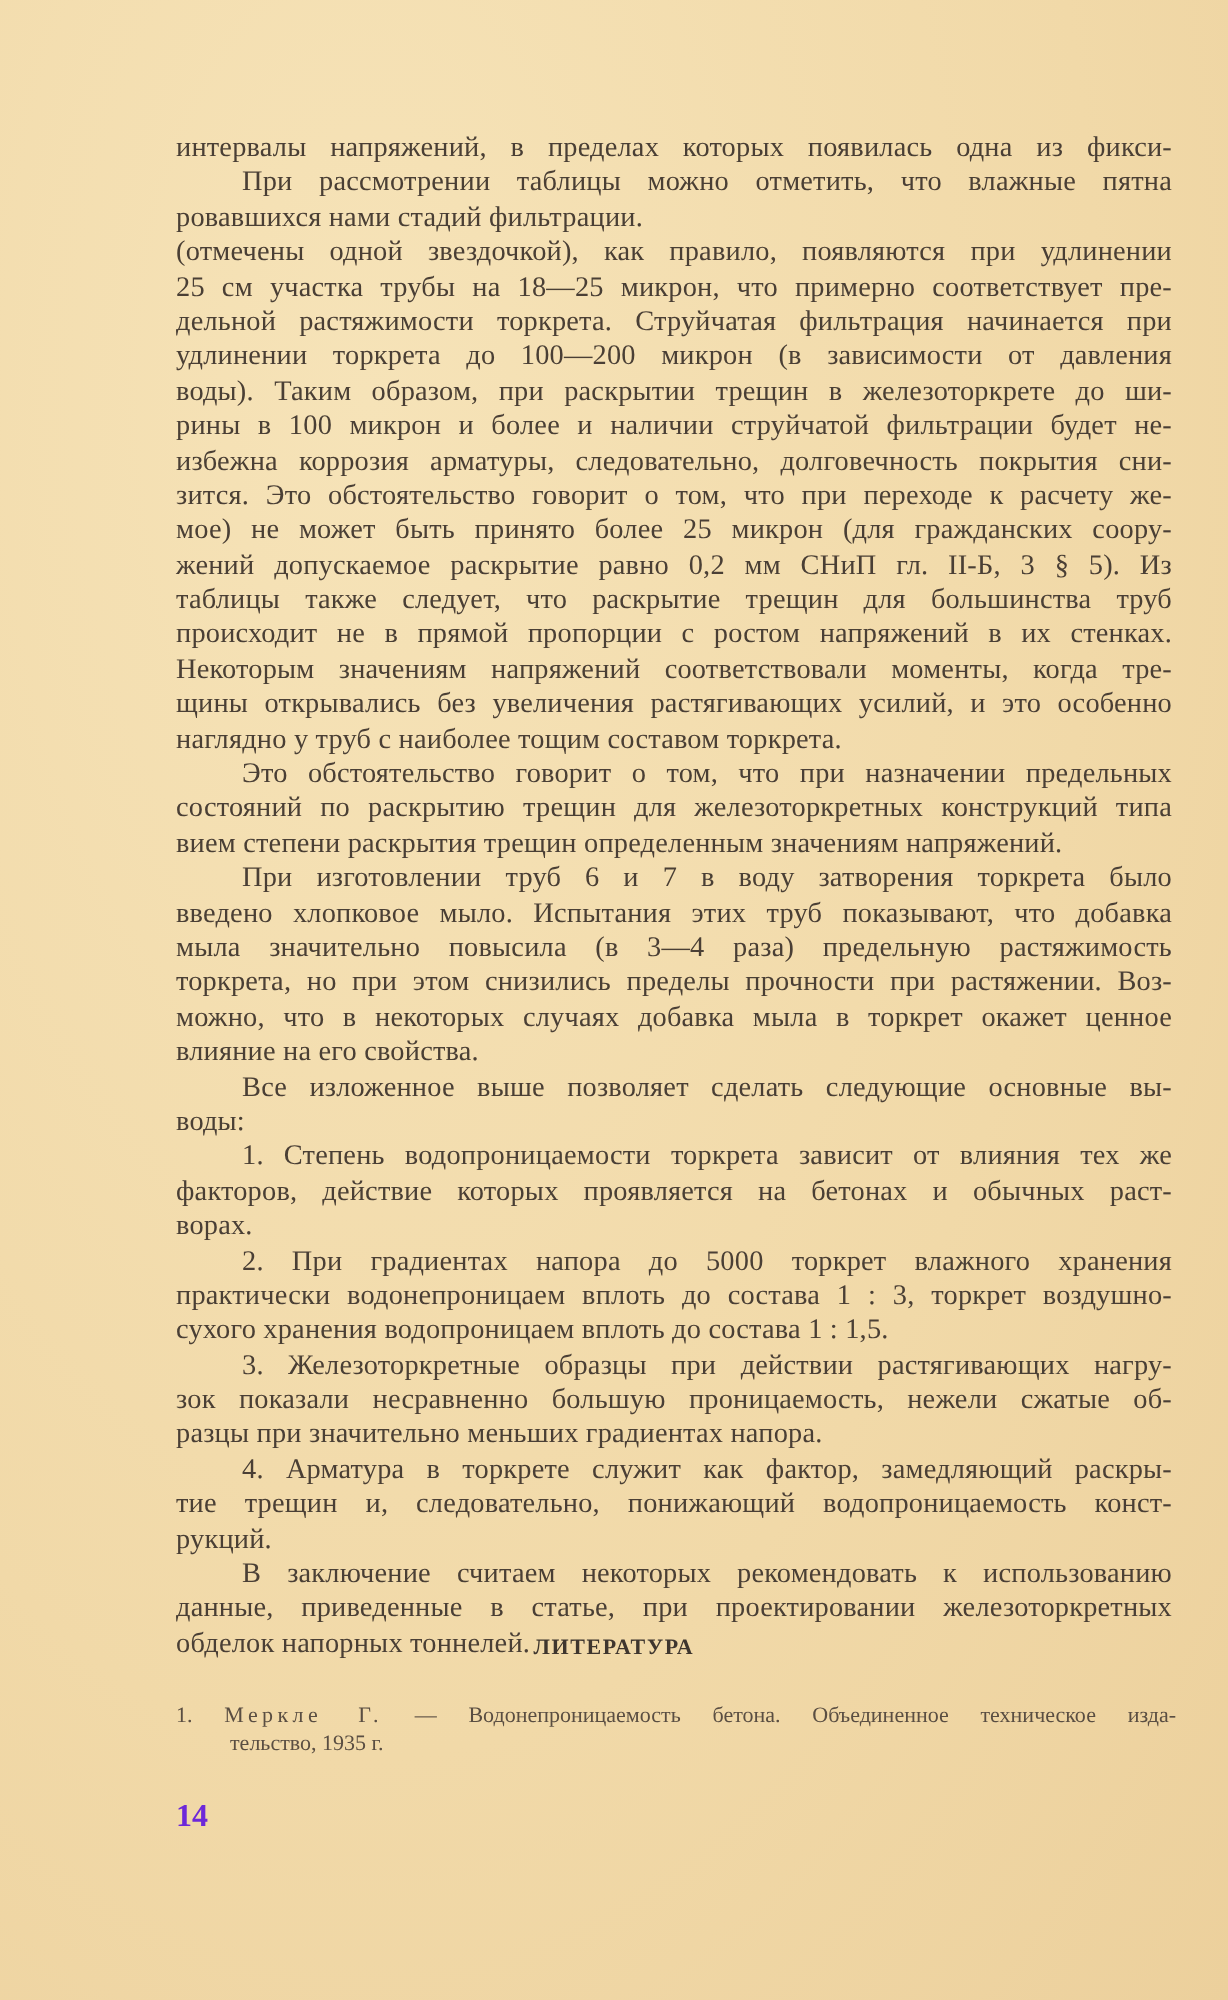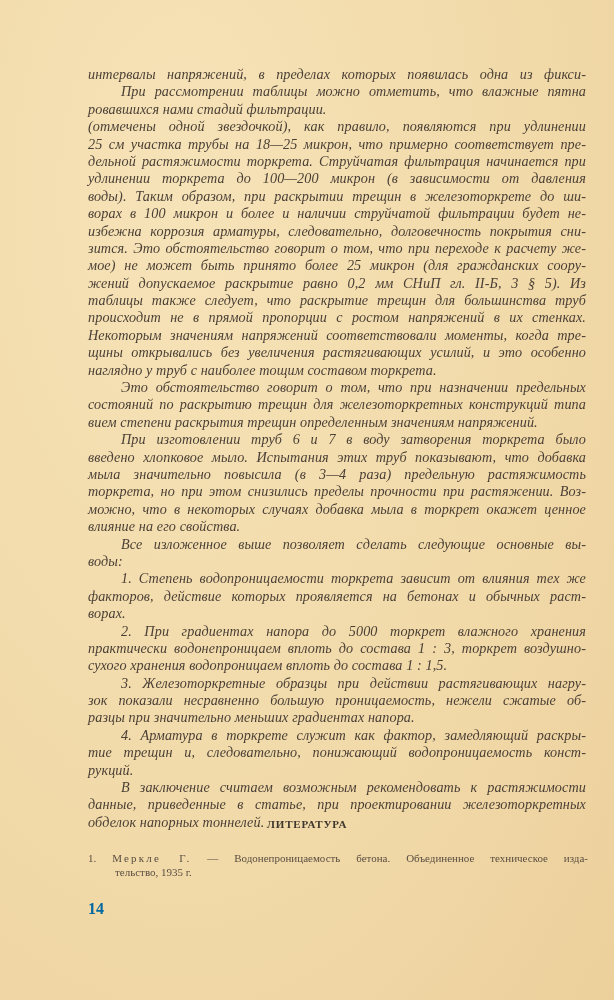--- a/index.html
+++ b/index.html
@@ -5,52 +5,52 @@
   html, body { margin:0; padding:0; }
   body {
     width:614px; height:1000px; overflow:hidden;
     background:#f3deb0;
     background-image: radial-gradient(ellipse at 30% 20%, #f6e3b8 0%, #f1d9a8 60%, #ecd09c 100%);
     font-family:"Liberation Serif", "DejaVu Serif", serif;
     color:#4a3f35;
     position:relative;
   }
   .page { position:absolute; left:0; top:0; width:614px; height:1000px; }
-  .col { position:absolute; left:88px; width:498px;font-style:italic; }
+  .col { position:absolute; left:88px; width:498px; }
   .line {
     display:block; height:17.4px; line-height:17.4px; font-size:14.2px;
     white-space:nowrap; text-align:justify; text-align-last:justify;
     letter-spacing:0.1px;
   }
   .line.last { text-align-last:left; }
   .line.indent { padding-left:33px; }
   .heading {
     position:absolute; top:818px; left:0; width:614px; text-align:center;
     font-size:11px; font-weight:bold; letter-spacing:0.8px; color:#3f362e;
   }
   .ref { position:absolute; left:88px; top:851px; width:500px; font-size:11px; color:#5a4e42; }
   .ref .l1 { display:block; line-height:14px; white-space:nowrap; text-align:justify; text-align-last:justify; }
   .ref .l2 { display:block; line-height:14px; padding-left:27px; }
   .spaced { letter-spacing:2.2px; }
-  .pagenum { position:absolute; left:88px; top:900px; font-size:16px; font-weight:bold; color:#0369a1; }
+  .pagenum { position:absolute; left:88px; top:900px; font-size:16px; font-weight:bold; color:#6d28d9; }
 </style>
 </head>
 <body>
 
 <div class="page">
   <div class="col" id="body-col" style="top:66px;">
       <span class="line">интервалы напряжений, в пределах которых появилась одна из фикси-</span>
       <span class="line indent">При рассмотрении таблицы можно отметить, что влажные пятна</span>
       <span class="line last">ровавшихся нами стадий фильтрации.</span>
       <span class="line">(отмечены одной звездочкой), как правило, появляются при удлинении</span>
       <span class="line">25 см участка трубы на 18—25 микрон, что примерно соответствует пре-</span>
       <span class="line">дельной растяжимости торкрета. Струйчатая фильтрация начинается при</span>
       <span class="line">удлинении торкрета до 100—200 микрон (в зависимости от давления</span>
       <span class="line">воды). Таким образом, при раскрытии трещин в железоторкрете до ши-</span>
-      <span class="line">ворах в 100 микрон и более и наличии струйчатой фильтрации будет не-</span>
+      <span class="line">рины в 100 микрон и более и наличии струйчатой фильтрации будет не-</span>
       <span class="line">избежна коррозия арматуры, следовательно, долговечность покрытия сни-</span>
       <span class="line">зится. Это обстоятельство говорит о том, что при переходе к расчету же-</span>
       <span class="line">мое) не может быть принято более 25 микрон (для гражданских соору-</span>
       <span class="line">жений допускаемое раскрытие равно 0,2 мм СНиП гл. II-Б, 3 § 5). Из</span>
       <span class="line">таблицы также следует, что раскрытие трещин для большинства труб</span>
       <span class="line">происходит не в прямой пропорции с ростом напряжений в их стенках.</span>
       <span class="line">Некоторым значениям напряжений соответствовали моменты, когда тре-</span>
       <span class="line">щины открывались без увеличения растягивающих усилий, и это особенно</span>
       <span class="line last">наглядно у труб с наиболее тощим составом торкрета.</span>
       <span class="line indent">Это обстоятельство говорит о том, что при назначении предельных</span>
@@ -69,21 +69,21 @@
       <span class="line last">ворах.</span>
       <span class="line indent">2. При градиентах напора до 5000 торкрет влажного хранения</span>
       <span class="line">практически водонепроницаем вплоть до состава 1 : 3, торкрет воздушно-</span>
       <span class="line last">сухого хранения водопроницаем вплоть до состава 1 : 1,5.</span>
       <span class="line indent">3. Железоторкретные образцы при действии растягивающих нагру-</span>
       <span class="line">зок показали несравненно большую проницаемость, нежели сжатые об-</span>
       <span class="line last">разцы при значительно меньших градиентах напора.</span>
       <span class="line indent">4. Арматура в торкрете служит как фактор, замедляющий раскры-</span>
       <span class="line">тие трещин и, следовательно, понижающий водопроницаемость конст-</span>
       <span class="line last">рукций.</span>
-      <span class="line indent">В заключение считаем возможным рекомендовать к растяжимости</span>
+      <span class="line indent">В заключение считаем некоторых рекомендовать к использованию</span>
       <span class="line">данные, приведенные в статье, при проектировании железоторкретных</span>
       <span class="line last">обделок напорных тоннелей.</span>
     </div>
 
   <div class="heading">ЛИТЕРАТУРА</div>
 
   <div class="ref">
     <span class="l1">
       <span>1.</span>
       <span class="spaced">Меркле Г.</span>

